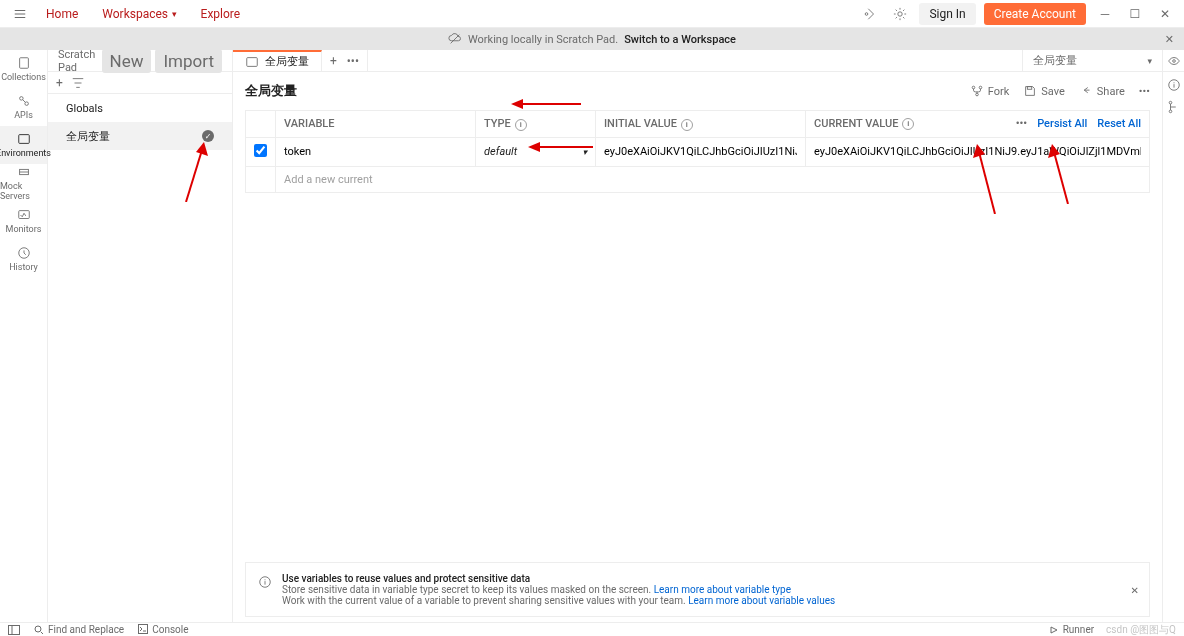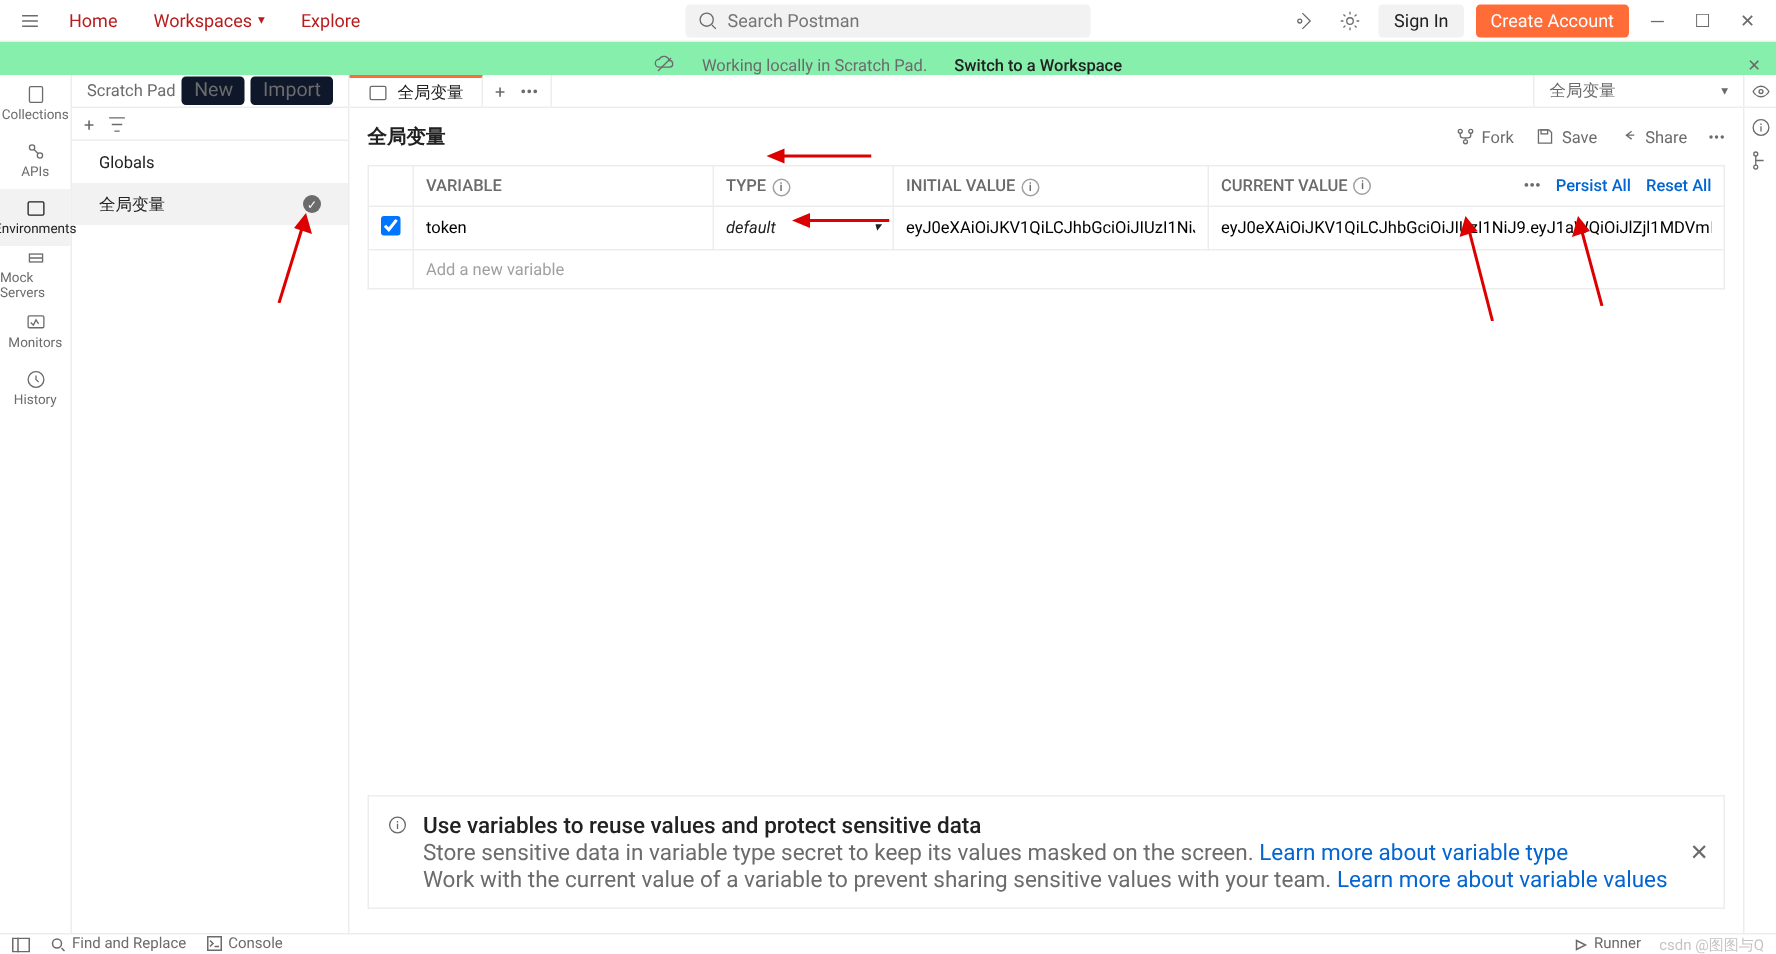--- a/index.html
+++ b/index.html
@@ -9,31 +9,31 @@
 .menu-icon { width:24px; height:24px; display:flex; align-items:center; justify-content:center; color:#6b6b6b; cursor:pointer; }
 .nav-item { padding:4px 10px; font-size:12px; color:#b91c1c; cursor:pointer; display:flex; align-items:center; gap:4px; }
 .search-box { position:absolute; left:50%; transform:translateX(-50%); width:270px; height:22px; background:#f2f2f2; border-radius:3px; display:flex; align-items:center; padding:0 8px; color:#6b6b6b; gap:6px; }
 .search-box input { border:none; background:transparent; outline:none; font-size:12px; flex:1; }
 .topbar-right { margin-left:auto; display:flex; align-items:center; gap:8px;justify-content:center; }
 .icon-btn { width:22px; height:22px; display:flex; align-items:center; justify-content:center; color:#6b6b6b; cursor:pointer; border-radius:3px; }
 .btn { padding:4px 10px; font-size:12px; border-radius:3px; cursor:pointer; border:none; }
 .btn-signin { background:#f2f2f2; color:#212121; }
 .btn-create { background:#ff6c37; color:#fff; }
 .win-btn { width:22px; height:22px; display:flex; align-items:center; justify-content:center; color:#6b6b6b; cursor:pointer; }
-.banner { height:22px; background:#86efac; display:flex; align-items:flex-end; justify-content:center; gap:18px; font-size:11px; color:#6b6b6b; position:relative; }
+.banner { height:22px; background:#e5e5e5; display:flex; align-items:center; justify-content:center; gap:6px; font-size:11px; color:#6b6b6b; position:relative; }
 .banner a { color:#212121; font-weight:500; cursor:pointer; }
 .banner-close { position:absolute; right:10px; cursor:pointer; color:#6b6b6b; }
 .main { display:flex; height:calc(100% - 50px - 14px); }
 .sidebar-left { width:48px; background:#fff; border-right:1px solid #ededed; display:flex; flex-direction:column; }
 .side-item { height:38px; display:flex; flex-direction:column; align-items:center; justify-content:center; gap:2px; cursor:pointer; color:#6b6b6b; font-size:9px; }
 .side-item.active { background:#f2f2f2; color:#212121; }
 .panel { width:185px; border-right:1px solid #ededed; display:flex; flex-direction:column; }
 .panel-head { height:22px; display:flex; align-items:center; padding:0 10px; font-size:11px; color:#6b6b6b; border-bottom:1px solid #ededed; }
 .panel-head-btns { margin-left:auto; display:flex; gap:4px; }
-.pill { padding:2px 8px; background:#0f172a; border-radius:3px; font-size:13px; cursor:pointer; }
+.pill { padding:2px 8px; background:#e5e5e5; border-radius:3px; font-size:17px; cursor:pointer; }
 .panel-tools { height:22px; display:flex; align-items:center; padding:0 8px; gap:8px; border-bottom:1px solid #ededed; }
 .panel-list { flex:1; }
 .panel-row { height:28px; display:flex; align-items:center; padding:0 18px; font-size:11px; color:#212121; cursor:pointer; }
 .panel-row.active { background:#f2f2f2; }
 .panel-row .check { margin-left:auto; width:12px; height:12px; background:#6b6b6b; border-radius:50%; display:flex; align-items:center; justify-content:center; color:#fff; font-size:8px; }
 .content { flex:1; display:flex; flex-direction:column; position:relative; }
 .tabs-row { height:22px; border-bottom:1px solid #ededed; display:flex; align-items:stretch; }
 .tab { display:flex; align-items:center; padding:0 12px; gap:6px; font-size:11px; border-right:1px solid #ededed; cursor:pointer; }
 .tab.active { border-top:2px solid #ff6c37; }
 .tab-actions { display:flex; align-items:center; padding:0 8px; gap:10px; color:#6b6b6b; border-right:1px solid #ededed; }
@@ -49,21 +49,21 @@
 .vtable th { color:#6b6b6b; font-weight:500; background:#fff; }
 .vtable td { color:#212121; }
 .vtable .chk { width:28px; text-align:center; }
 .vtable .var-col { width:200px; }
 .vtable .type-col { width:120px; }
 .vtable .val-col { width:210px; }
 .vtable input[type=text] { border:none; outline:none; width:100%; font-size:11px; background:transparent; }
 .placeholder-row td { color:#a0a0a0; }
 .th-actions { display:flex; align-items:center; gap:10px; justify-content:flex-end; }
 .th-actions .link { color:#0265d2; cursor:pointer; font-size:11px; }
-.notice { position:absolute; bottom:16px; left:12px; right:12px; border:1px solid #ededed; padding:10px 12px; font-size:15px; color:#6b6b6b; display:flex; gap:10px; }
+.notice { position:absolute; bottom:5px; left:12px; right:12px; border:1px solid #ededed; padding:10px 12px; font-size:10px; color:#6b6b6b; display:flex; gap:10px; }
 .notice strong { color:#212121; font-weight:500; }
 .notice a { color:#0265d2; cursor:pointer; }
 .notice-close { position:absolute; right:10px; top:50%; transform:translateY(-50%); cursor:pointer; }
 .statusbar { height:14px; border-top:1px solid #ededed; display:flex; align-items:center; padding:0 8px; font-size:10px; color:#6b6b6b; gap:14px; }
 .statusbar .right { margin-left:auto; display:flex; gap:12px; }
 .arrow { position:absolute; pointer-events:none; }
 svg { display:block; }
 .ico { width:14px; height:14px; }
 .chev { font-size:9px; }
 .right-rail { width:22px; border-left:1px solid #ededed; display:flex; flex-direction:column; align-items:center; padding-top:6px; gap:8px; color:#6b6b6b; }
@@ -80,27 +80,20 @@
         <svg class="ico" viewBox="0 0 16 16">
           <path d="M2 4h12M2 8h12M2 12h12" stroke="currentColor" stroke-width="1.2"></path>
         </svg>
       </div>
     <div class="nav-item">Home</div>
     <div class="nav-item">
         <span>Workspaces</span>
         <span class="chev">▾</span>
       </div>
     <div class="nav-item">Explore</div>
-  </div>
-  <div class="search-box">
-    <svg class="ico" viewBox="0 0 16 16">
-        <circle cx="7" cy="7" r="5" stroke="currentColor" fill="none"></circle>
-        <path d="M11 11l3 3" stroke="currentColor"></path>
-      </svg>
-    <input type="text" placeholder="Search Postman" style="">
   </div>
   <div class="topbar-right">
     <div class="icon-btn">
         <svg class="ico" viewBox="0 0 16 16">
           <path d="M6 2l6 6-6 6" stroke="currentColor" fill="none"></path>
           <circle cx="4" cy="8" r="1.5" stroke="currentColor" fill="none"></circle>
         </svg>
       </div>
     <div class="icon-btn">
         <svg class="ico" viewBox="0 0 16 16">
@@ -280,21 +273,21 @@
                     <div style="display:flex;justify-content:space-between;align-items:center;font-style:italic;">
                       <span>default</span>
                       <span class="chev">▾</span>
                     </div>
                   </td>
                 <td style="overflow:hidden;white-space:nowrap;"><input type="text" value="eyJ0eXAiOiJKV1QiLCJhbGciOiJIUzI1NiJ9.eyJ1aWQiOi" style=""></td>
                 <td style="overflow:hidden;white-space:nowrap;"><input type="text" value="eyJ0eXAiOiJKV1QiLCJhbGciOiJIUzI1NiJ9.eyJ1aWQiOiJlZjl1MDVmMC0xNmE3LTQzNjgtODU4Yy03" style=""></td>
               </tr>
               <tr class="placeholder-row">
                 <td class="chk"></td>
-                <td colspan="4">Add a new variable</td>
+                <td colspan="4">Add a new current</td>
               </tr>
             </tbody>
           </table>
         </div>
 
         <div class="notice">
           <svg class="ico" viewBox="0 0 16 16" style="flex:0 0 auto;margin-top:2px;">
               <circle cx="8" cy="8" r="6" stroke="currentColor" fill="none"></circle>
               <path d="M8 5v1M8 7v4" stroke="currentColor"></path>
             </svg>

